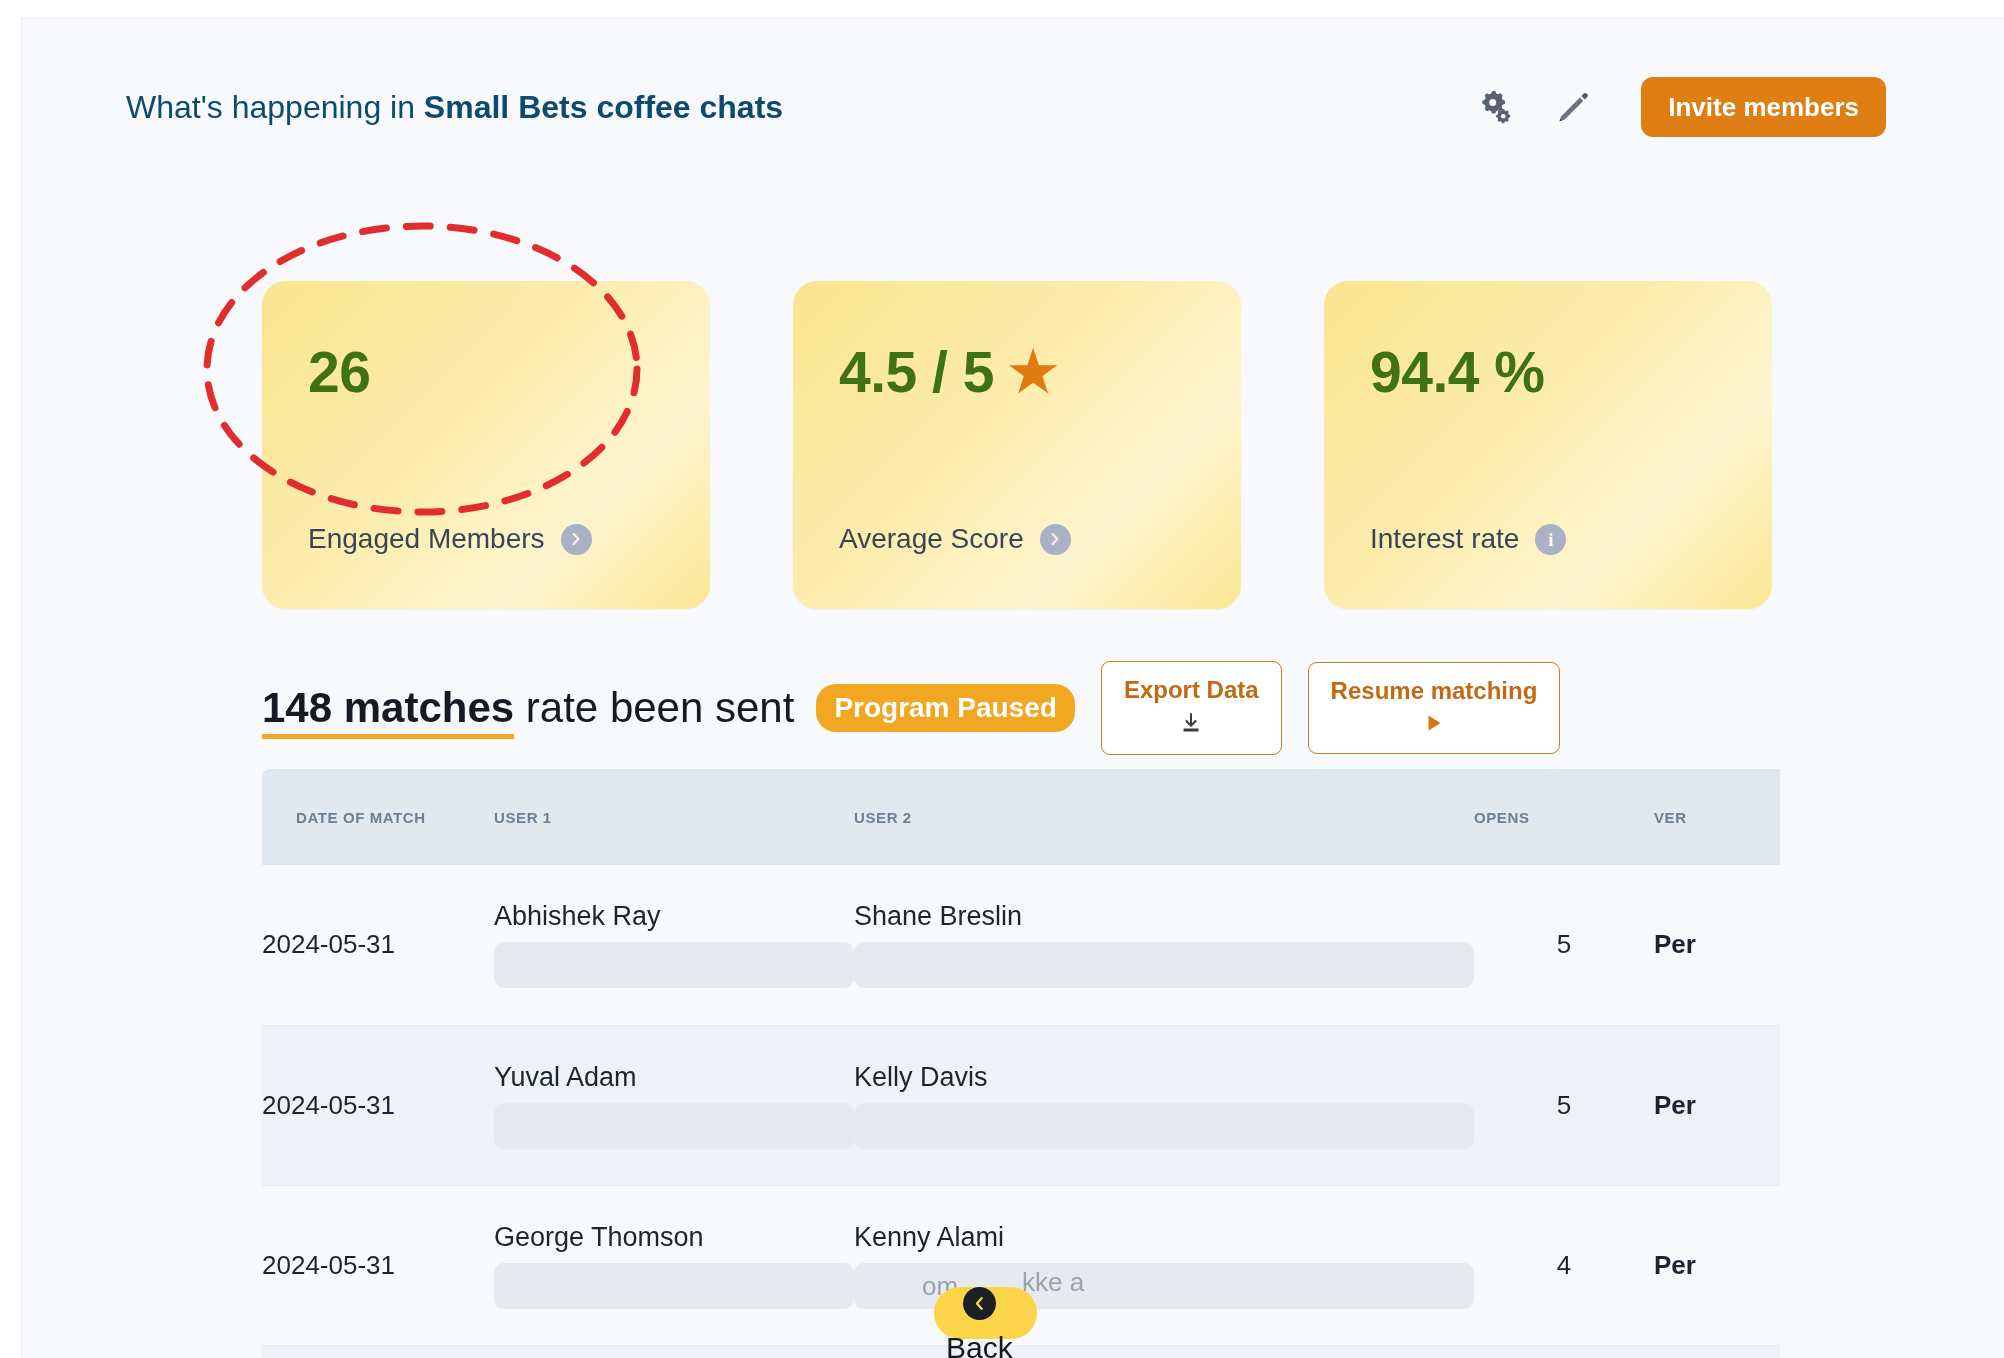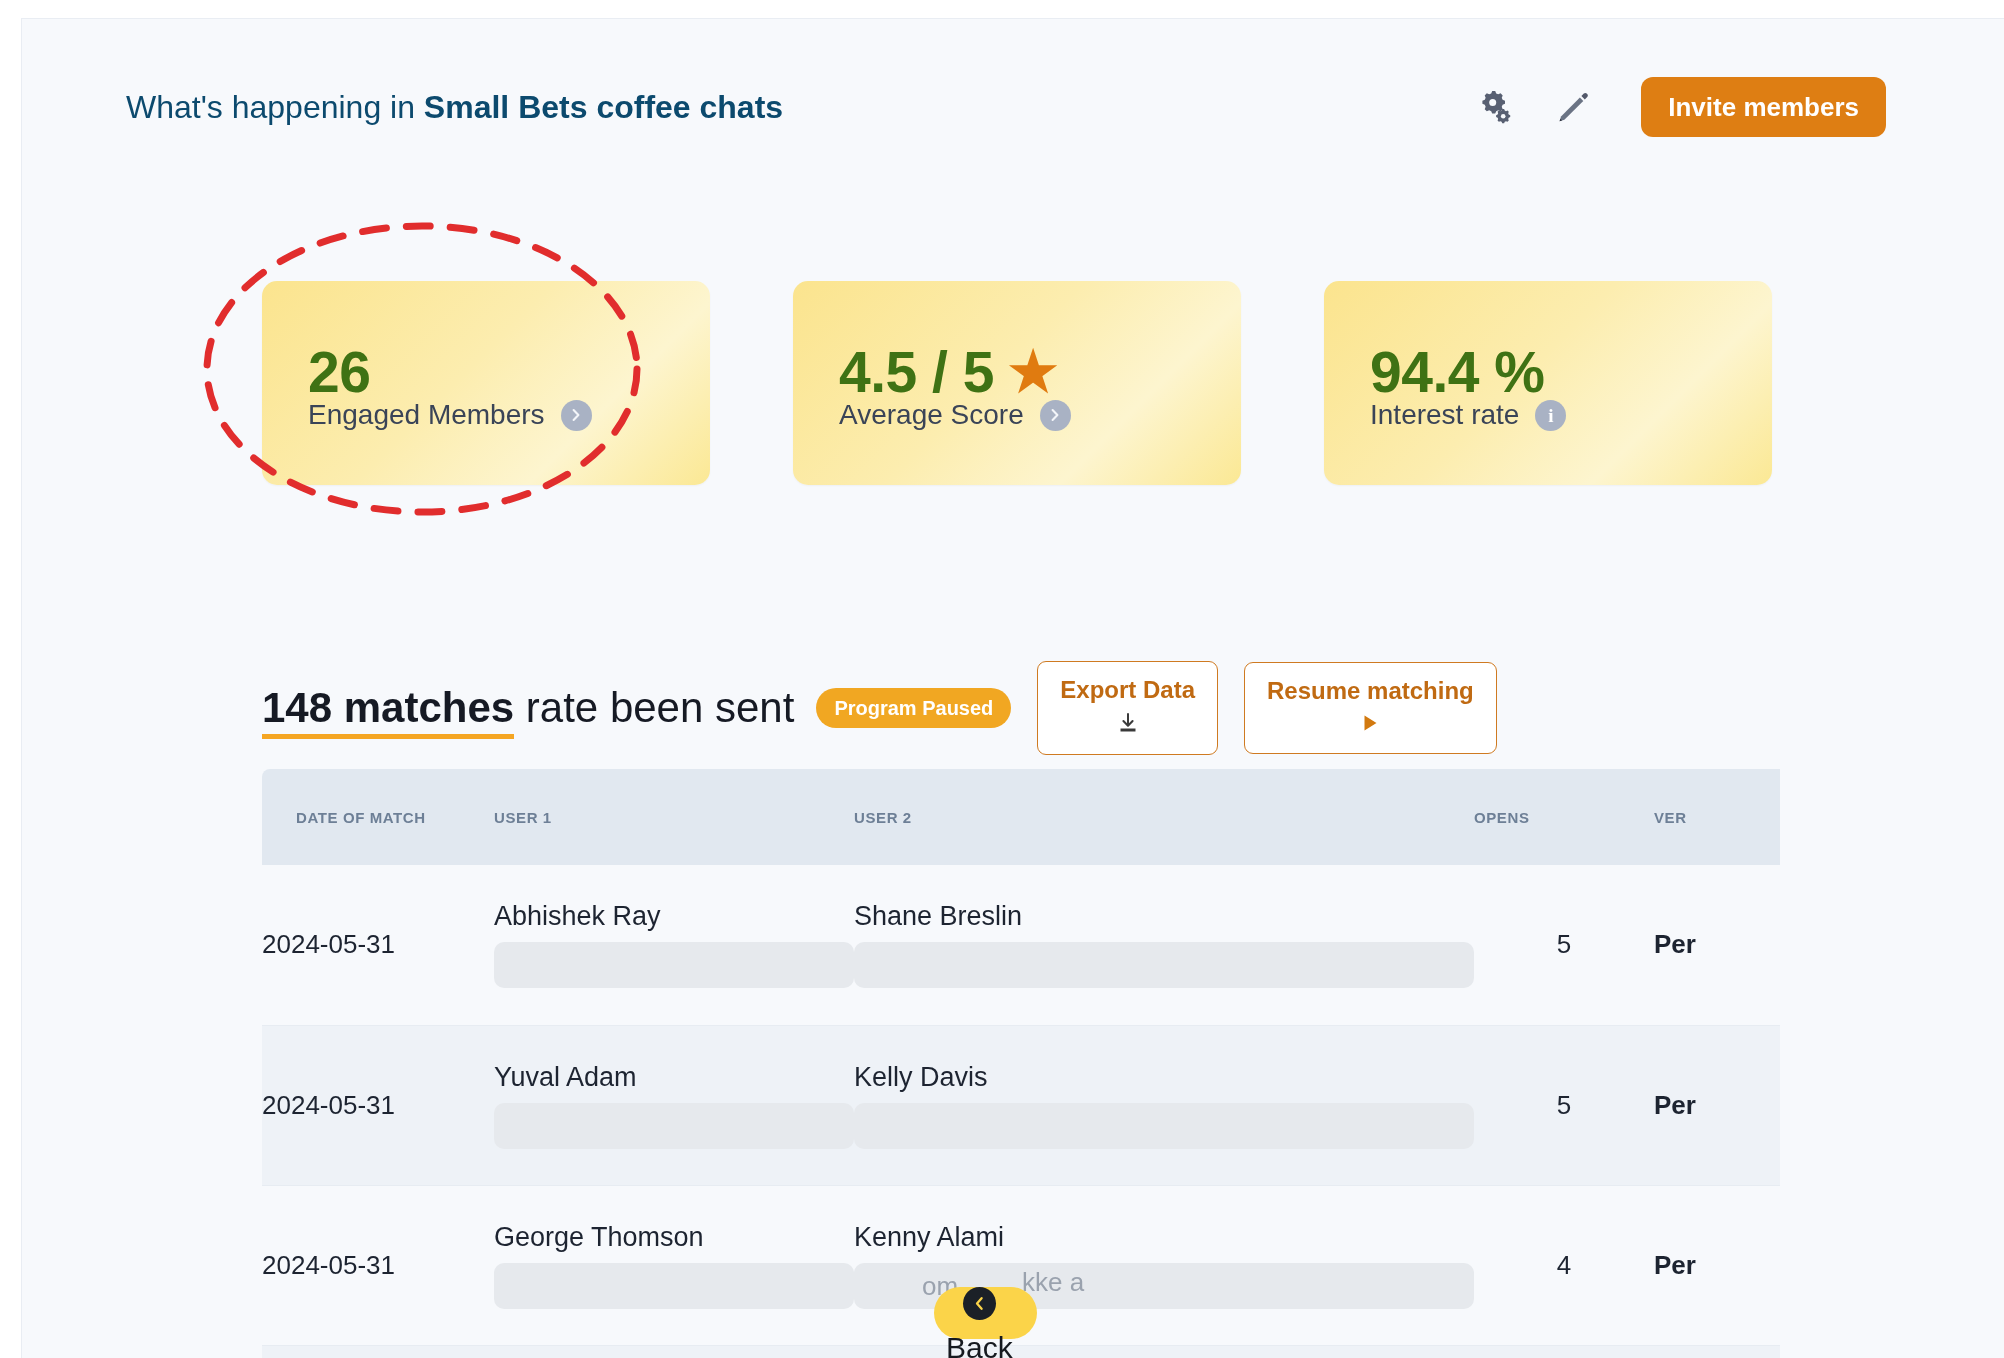--- a/index.html
+++ b/index.html
@@ -65,22 +65,22 @@
   }
 
   
   .cards {
     position: absolute;
     left: 240px; top: 262px;
     display: flex;
     gap: 83px;
   }
   .stat-card {
-    width: 448px; height: 204px;
-    border-radius: 15px;
+    width: 448px; height: 328px;
+    border-radius: 24px;
     background: linear-gradient(135deg, #fbe48e 0%, #fcedaf 45%, #fdf5cf 72%, #fbe894 100%);
     position: relative;
     cursor: pointer;
     box-shadow: 0 1px 2px rgba(0,0,0,0.04);
   }
   .stat-value {
     position: absolute;
     left: 46px; top: 58px;
     font-size: 57px;
     font-weight: 700;
@@ -145,21 +145,21 @@
   }
   .matches-text b {
     font-weight: 700;
     border-bottom: 5px solid #f5a623;
     padding-bottom: 3px;
   }
   .badge-paused {
     margin-left: 22px;
     background: #f1a722;
     color: #ffffff;
-    font-size: 20px;
+    font-size: 28px;
     font-weight: 700;
     border-radius: 20px;
     padding: 10px 18px;
     line-height: 1;
     white-space: nowrap;
   }
   .ghost-btn {
     margin-left: 26px;
     background: #ffffff;
     border: 1.5px solid #cf7a21;

